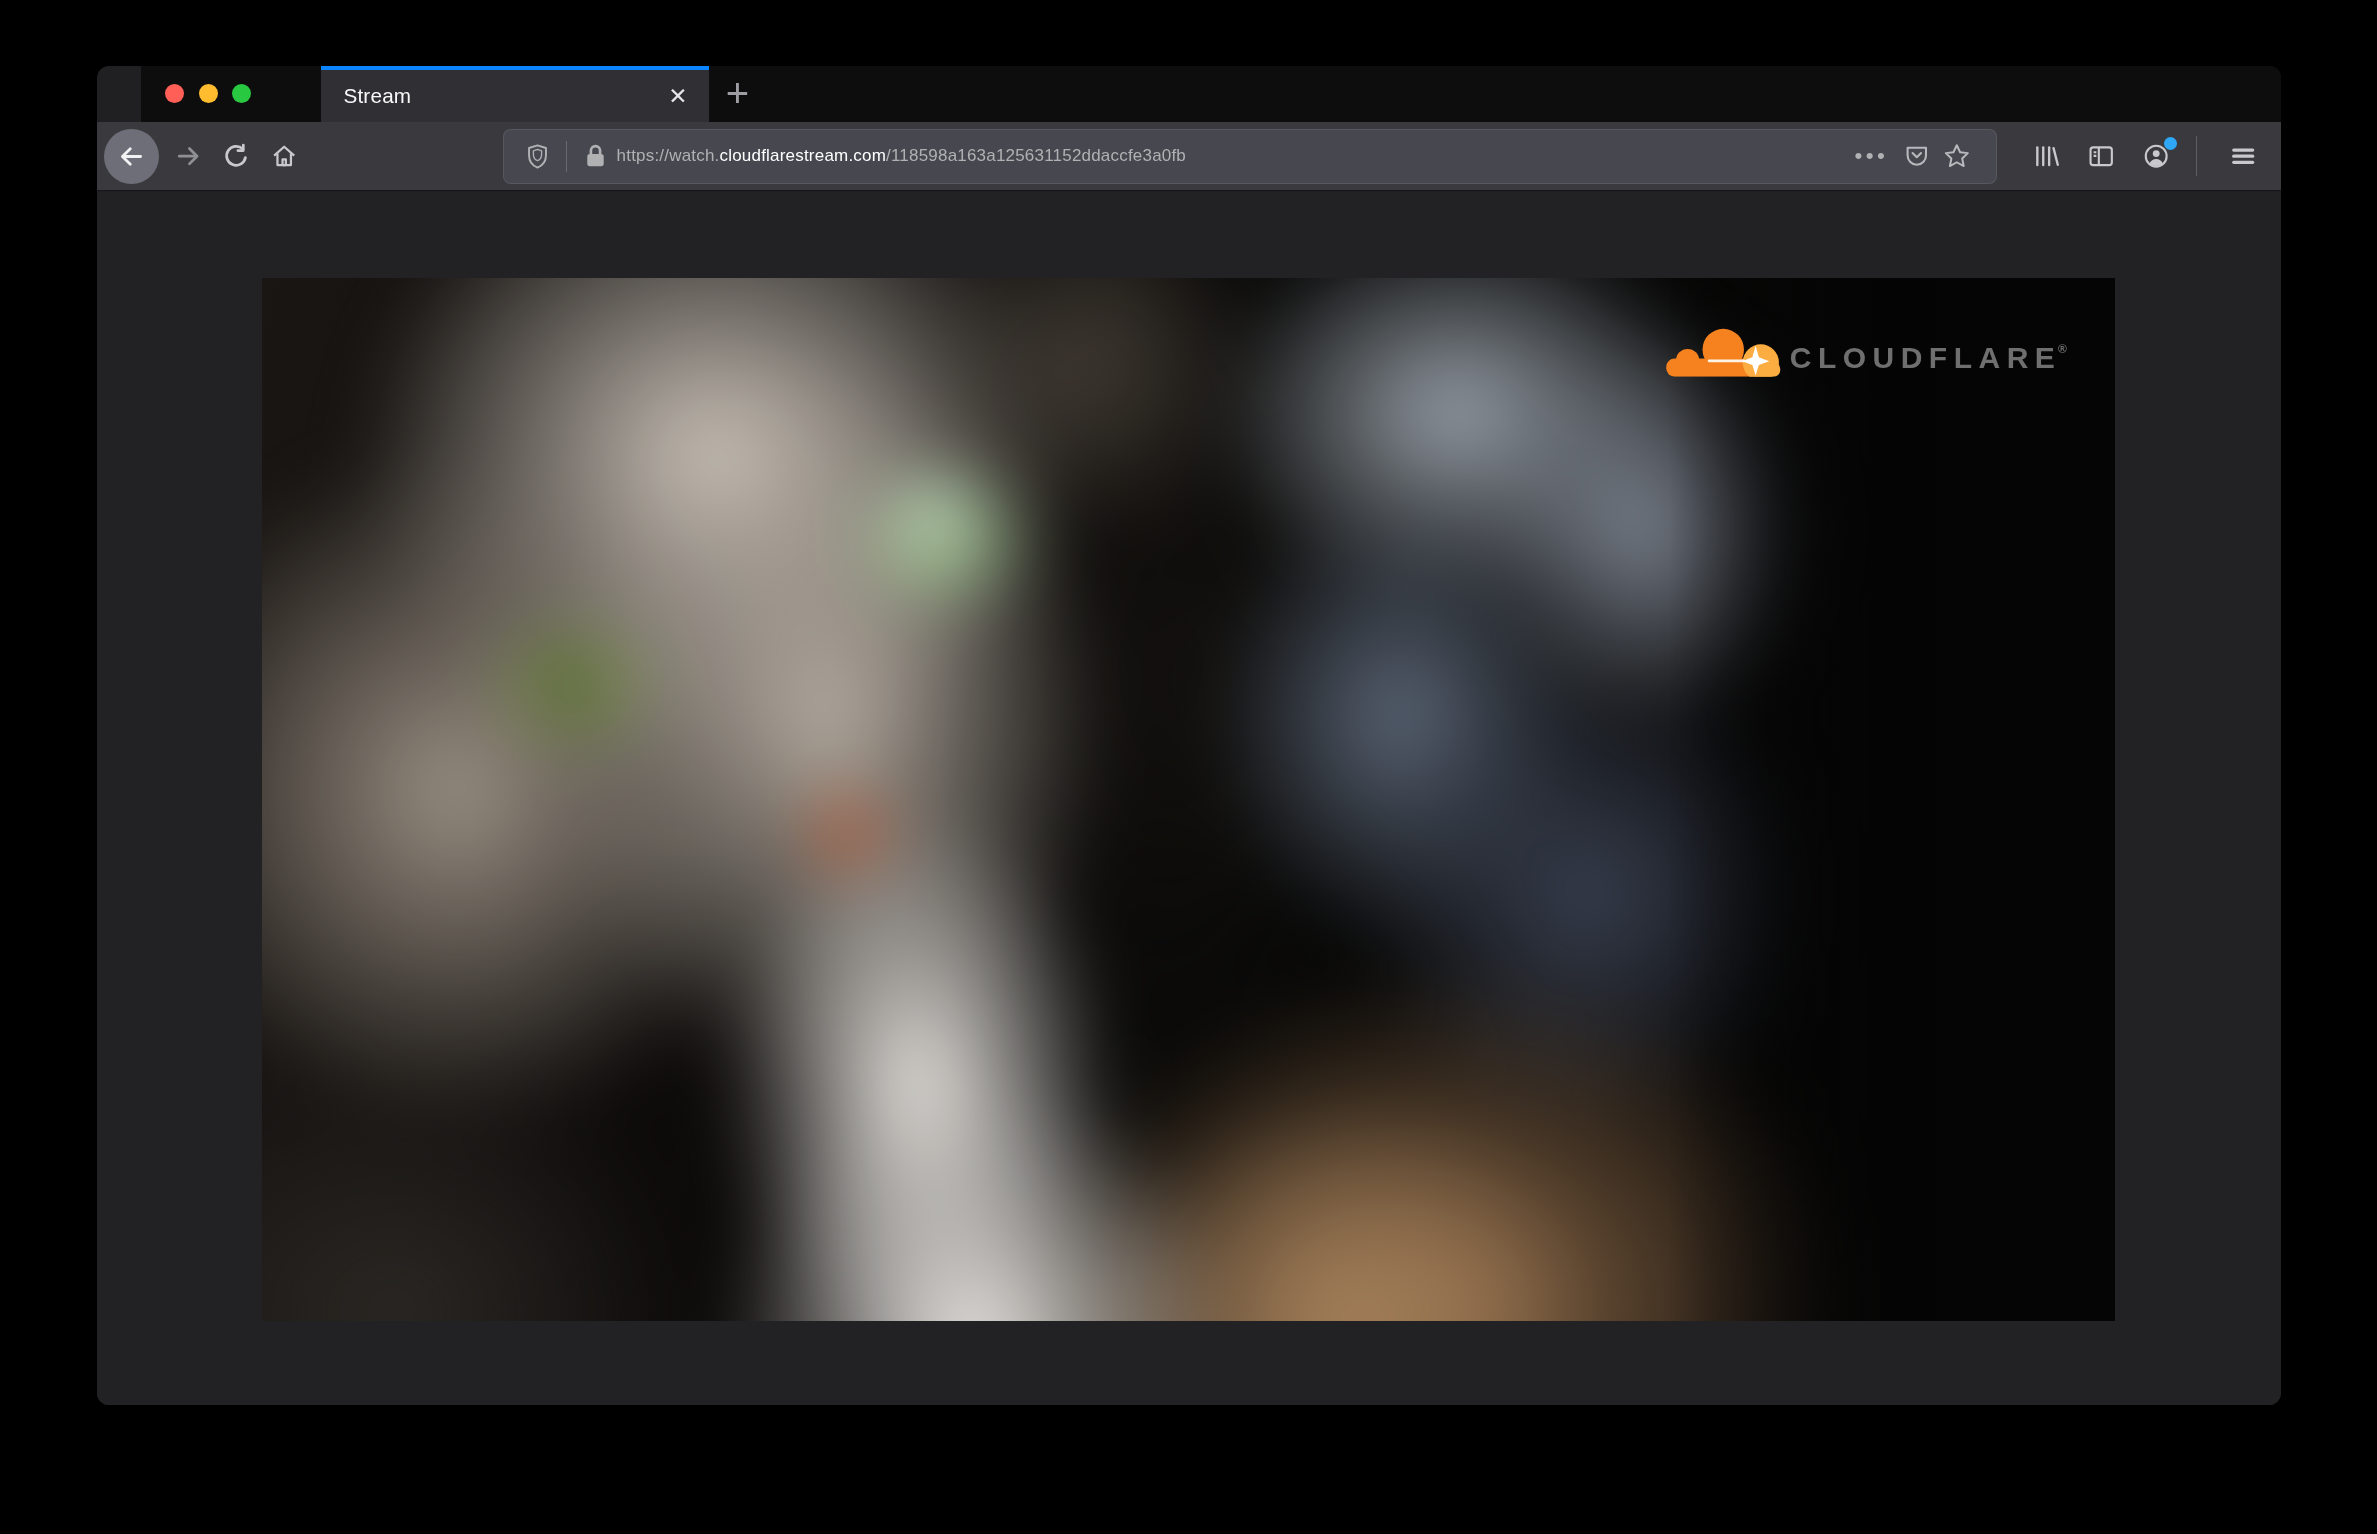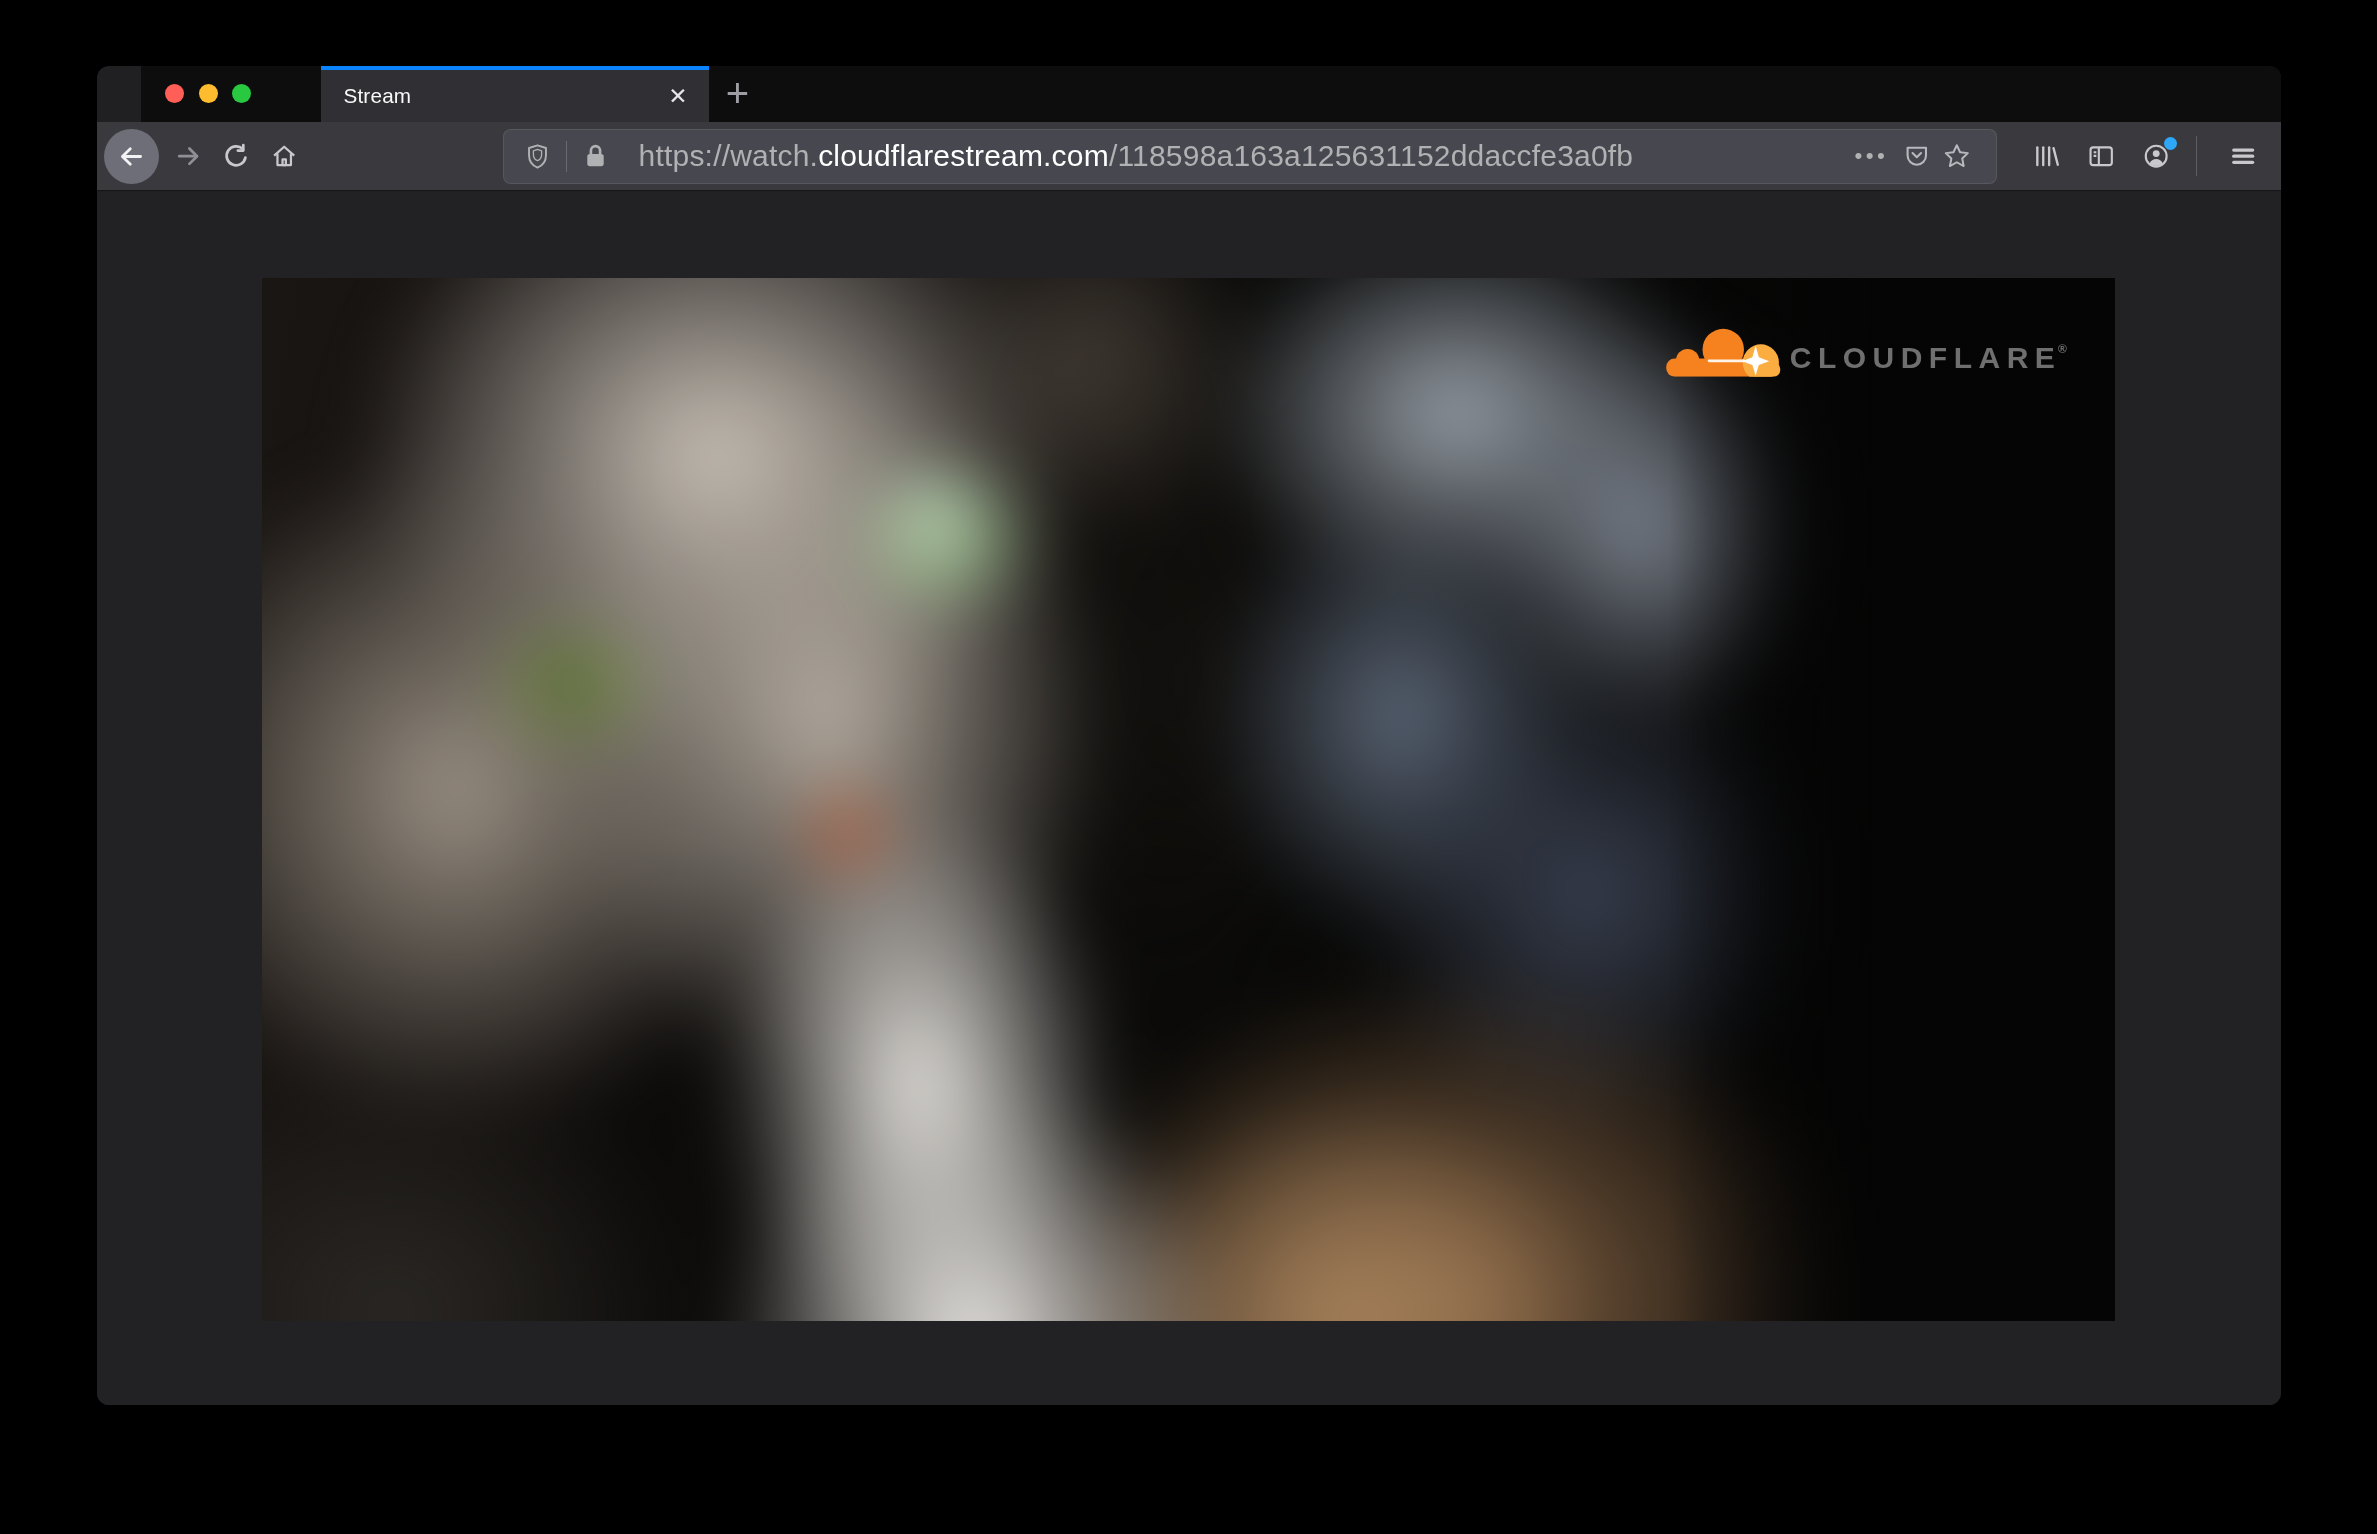--- a/index.html
+++ b/index.html
@@ -53,21 +53,21 @@
   .spacer{width:195px;flex:0 0 auto;}
   .urlbar{
     flex:1;height:55px;background:#474750;border:0.9px solid rgba(255,255,255,.09);
     border-radius:7.8px;display:flex;align-items:center;padding:0 19px;margin-right:19px;
     box-sizing:border-box;min-width:0;
   }
   .urlbar .ic{width:29px;height:29px;color:#b1b1b3;flex:0 0 auto;display:flex;align-items:center;}
   .urlbar .ic svg{width:100%;height:100%;}
   .vdiv{width:0.9px;height:31px;background:#6a6a70;margin:0 13.8px;flex:0 0 auto;}
   .urltext{
-    margin-left:29px;font-size:30px;white-space:nowrap;overflow:hidden;flex:1;min-width:0;
+    margin-left:7px;font-size:17px;white-space:nowrap;overflow:hidden;flex:1;min-width:0;
     color:#b1b1b3;letter-spacing:0.2px;
   }
   .urltext .domain{color:#ffffff;}
   .page-actions{
     color:#b1b1b3;font-size:22.4px;letter-spacing:3.4px;margin:0 8.6px 0 6.9px;flex:0 0 auto;
   }
   .urlbtn{width:40px;height:40px;display:flex;align-items:center;justify-content:center;
     color:#b9b9bd;flex:0 0 auto;}
   .urlbtn svg{width:27.6px;height:27.6px;}
   .tb-right{display:flex;align-items:center;flex:0 0 auto;}

